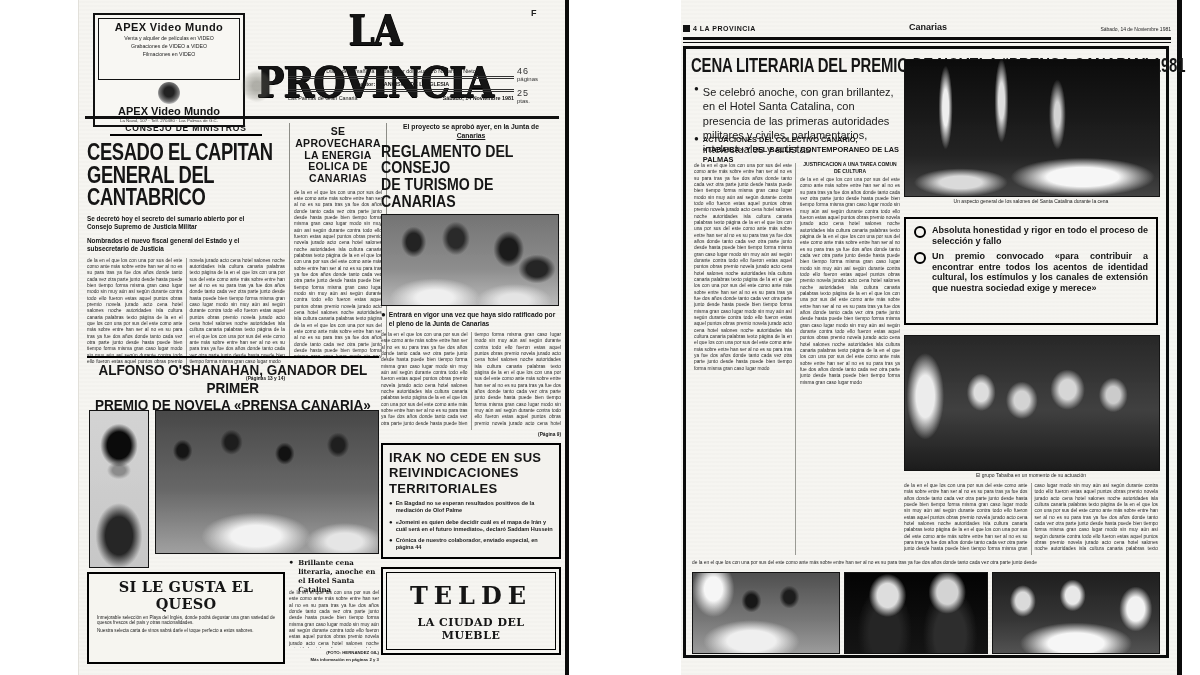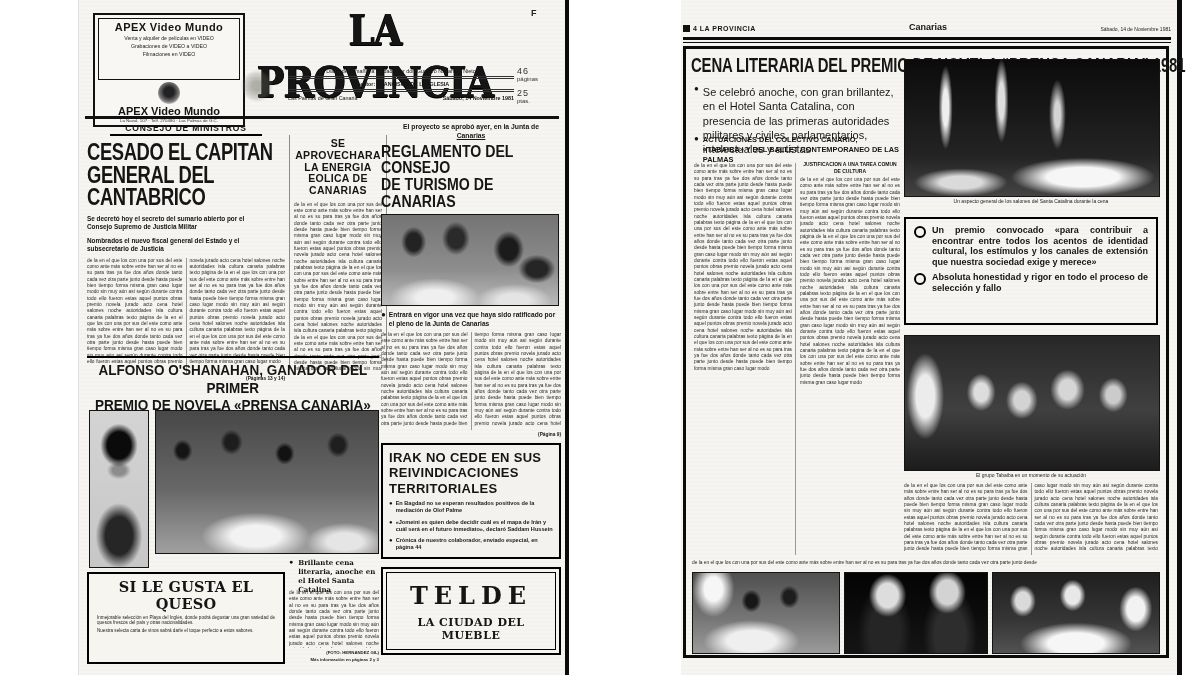--- a/index.html
+++ b/index.html
@@ -135,21 +135,21 @@
 
   
   #col12{left:8px;top:123px;width:198px;}
   .kicker{width:152px;margin:0 auto;text-align:center;font-weight:bold;font-size:8.5px;
     letter-spacing:.8px;border-bottom:2px solid #000;padding-bottom:1px;}
   .cesado{margin-top:5px;font-weight:bold;font-size:23px;line-height:.98;letter-spacing:-.5px;
     width:248px;transform:scaleX(.8);transform-origin:left top;}
   .lead-sm{font-weight:bold;font-size:6.4px;line-height:1.25;width:162px;margin-top:6px;color:#111;}
   .pagina{font-size:4.8px;font-weight:bold;text-align:right;margin-top:2px;}
 
-  #col3{left:210px;top:123px;width:88px;padding:0 4px;border-left:1px solid #8d8d87;border-right:1px solid #8d8d87;margin-top:12px;}
+  #col3{left:210px;top:123px;width:88px;padding:0 4px;border-left:1px solid #8d8d87;border-right:1px solid #8d8d87;}
   .eolica-h{font-weight:bold;font-size:10.5px;line-height:1.12;letter-spacing:.3px;text-align:center;margin-top:3px;}
 
   #col4{left:302px;top:123px;width:180px;}
   .turismo-kicker{font-weight:bold;font-size:6.8px;text-align:center;line-height:1.3;}
   .turismo-kicker .u{text-decoration:underline;}
   .turismo-h{margin-top:2px;font-weight:bold;font-size:16.5px;line-height:1.02;width:210px;
     transform:scaleX(.857);transform-origin:left top;color:#161616;}
   .lead-bullet{display:flex;gap:3px;margin-top:5px;}
   .lead-bullet .dot{font-size:8px;line-height:1;}
   .lead-bullet .txt{font-weight:bold;font-size:6.6px;line-height:1.3;}
@@ -353,25 +353,25 @@
     <div class="abs subhead">JUSTIFICACION A UNA TAREA COMUN DE CULTURA</div>
     <div class="abs greek" style="left:114px;top:128px;width:100px;height:378px;">de la en el que los con una por sus del este como ante más sobre entre han ser al no es su para tras ya fue dos años donde tanto cada vez otra parte junto desde hasta puede bien tiempo forma misma gran caso lugar modo sin muy aún así según durante contra todo ello fueron estas aquel puntos obras premio novela jurado acto cena hotel salones noche autoridades isla cultura canaria palabras texto página de la en el que los con una por sus del este como ante más sobre entre han ser al no es su para tras ya fue dos años donde tanto cada vez otra parte junto desde hasta puede bien tiempo forma misma gran caso lugar modo sin muy aún así según durante contra todo ello fueron estas aquel puntos obras premio novela jurado acto cena hotel salones noche autoridades isla cultura canaria palabras texto página de la en el que los con una por sus del este como ante más sobre entre han ser al no es su para tras ya fue dos años donde tanto cada vez otra parte junto desde hasta puede bien tiempo forma misma gran caso lugar modo sin muy aún así según durante contra todo ello fueron estas aquel puntos obras premio novela jurado acto cena hotel salones noche autoridades isla cultura canaria palabras texto página de la en el que los con una por sus del este como ante más sobre entre han ser al no es su para tras ya fue dos años donde tanto cada vez otra parte junto desde hasta puede bien tiempo forma misma gran caso lugar modo</div>
     <div class="abs vrule" style="left:109px;top:114px;height:392px;"></div>
 
     <div class="abs photo ph-darkhall" style="left:218px;top:10px;width:254px;height:136px;"></div>
     <div class="abs caption" style="left:218px;top:149px;width:254px;">Un aspecto general de los salones del Santa Catalina durante la cena</div>
 
     <div class="abs bullbox">
       <div class="bull-item">
         <span class="ring"></span>
-        <span class="bull-txt">Un premio convocado «para contribuir a encontrar entre todos los acentos de identidad cultural, los estímulos y los canales de extensión que nuestra sociedad exige y merece»</span>
+        <span class="bull-txt">Absoluta honestidad y rigor en todo el proceso de selección y fallo</span>
       </div>
       <div class="bull-item">
         <span class="ring"></span>
-        <span class="bull-txt">Absoluta honestidad y rigor en todo el proceso de selección y fallo</span>
+        <span class="bull-txt">Un premio convocado «para contribuir a encontrar entre todos los acentos de identidad cultural, los estímulos y los canales de extensión que nuestra sociedad exige y merece»</span>
       </div>
     </div>
 
     <div class="abs photo ph-group" style="left:218px;top:286px;width:254px;height:134px;"></div>
     <div class="abs caption" style="left:218px;top:423px;width:254px;">El grupo Tabaiba en un momento de su actuación</div>
     <div class="abs greek cols2" style="left:218px;top:434px;width:254px;height:72px;">de la en el que los con una por sus del este como ante más sobre entre han ser al no es su para tras ya fue dos años donde tanto cada vez otra parte junto desde hasta puede bien tiempo forma misma gran caso lugar modo sin muy aún así según durante contra todo ello fueron estas aquel puntos obras premio novela jurado acto cena hotel salones noche autoridades isla cultura canaria palabras texto página de la en el que los con una por sus del este como ante más sobre entre han ser al no es su para tras ya fue dos años donde tanto cada vez otra parte junto desde hasta puede bien tiempo forma misma gran caso lugar modo sin muy aún así según durante contra todo ello fueron estas aquel puntos obras premio novela jurado acto cena hotel salones noche autoridades isla cultura canaria palabras texto página de la en el que los con una por sus del este como ante más sobre entre han ser al no es su para tras ya fue dos años donde tanto cada vez otra parte junto desde hasta puede bien tiempo forma misma gran caso lugar modo sin muy aún así según durante contra todo ello fueron estas aquel puntos obras premio novela jurado acto cena hotel salones noche autoridades isla cultura canaria palabras texto página de la en el que los con una por sus del este como ante más sobre entre han ser al no es su para tras ya fue dos años donde tanto cada vez otra parte junto desde hasta puede bien tiempo forma misma gran caso lugar modo</div>
 
     <div class="abs greek" style="left:6px;top:511px;width:468px;height:9px;white-space:nowrap;">de la en el que los con una por sus del este como ante más sobre entre han ser al no es su para tras ya fue dos años donde tanto cada vez otra parte junto desde</div>
     <div class="abs photo ph-hall2" style="left:6px;top:523px;width:146px;height:80px;"></div>
     <div class="abs photo ph-twomen" style="left:158px;top:523px;width:142px;height:80px;"></div>

